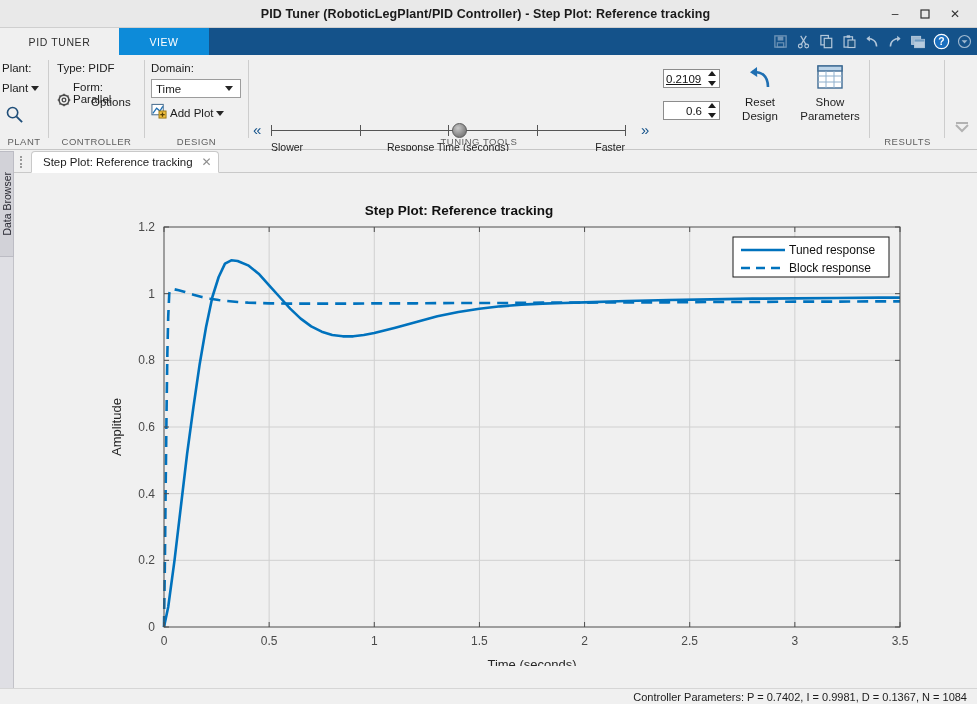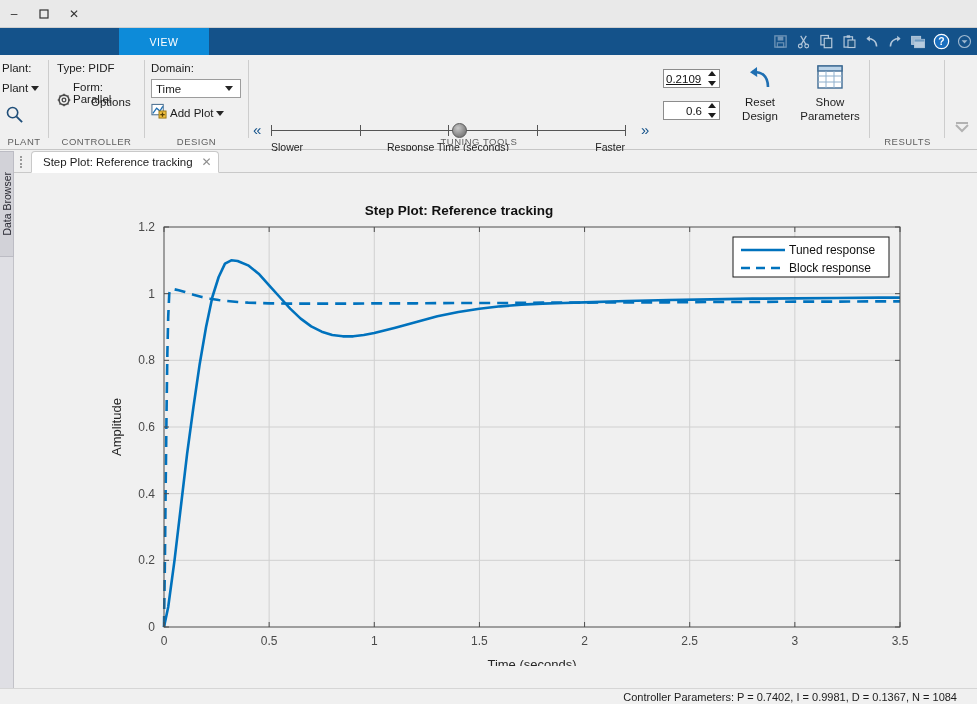--- a/index.html
+++ b/index.html
@@ -306,42 +306,44 @@
   .axis-label { font-family: "Liberation Sans", sans-serif; font-size: 13px; fill: #262626; }
   .legend-box { fill: #ffffff; stroke: #1a1a1a; stroke-width: 1; }
   .legend-text { font-family: "Liberation Sans", sans-serif; font-size: 12px; fill: #111; }
 
   
   .statusbar {
     position: absolute; left: 0; bottom: 0; width: 977px; height: 16px;
     background: #f0f0f0;
     border-top: 1px solid #d6d6d6;
     display: flex; align-items: center; justify-content: flex-end;
-    padding-right: 20px;
+    padding-right: 10px;
   }
   .statusbar-text { font-size: 11px; color: #1c1c1c; }
 </style>
 </head>
 <body>
 
 <div id="app">
 
   <div class="titlebar">
+    <div class="titlebar-title">PID Tuner (RoboticLegPlant/PID Controller) - Step Plot: Reference tracking</div>
     <div class="win-btns">
       <div class="win-btn">–</div>
       <div class="win-btn">
         <svg width="10" height="10" viewBox="0 0 10 10">
           <rect x="1" y="1" width="8" height="8" fill="none" stroke="#333" stroke-width="1.2"></rect>
         </svg>
       </div>
       <div class="win-btn">✕</div>
     </div>
   </div>
 
   <div class="tabstrip">
+    <div class="tab tab-pid">PID TUNER</div>
     <div class="tab tab-view">VIEW</div>
 
     <div class="qat">
 
       <div class="qat-ico disabled">
         <svg width="15" height="15" viewBox="0 0 16 16">
             <rect x="2" y="2" width="12" height="12" fill="none" stroke="#e8eef5" stroke-width="1.4"></rect>
             <rect x="5" y="2.6" width="6" height="4.4" fill="#e8eef5"></rect>
             <rect x="4.6" y="9.4" width="6.8" height="4.6" fill="none" stroke="#e8eef5" stroke-width="1.2"></rect>
           </svg>

